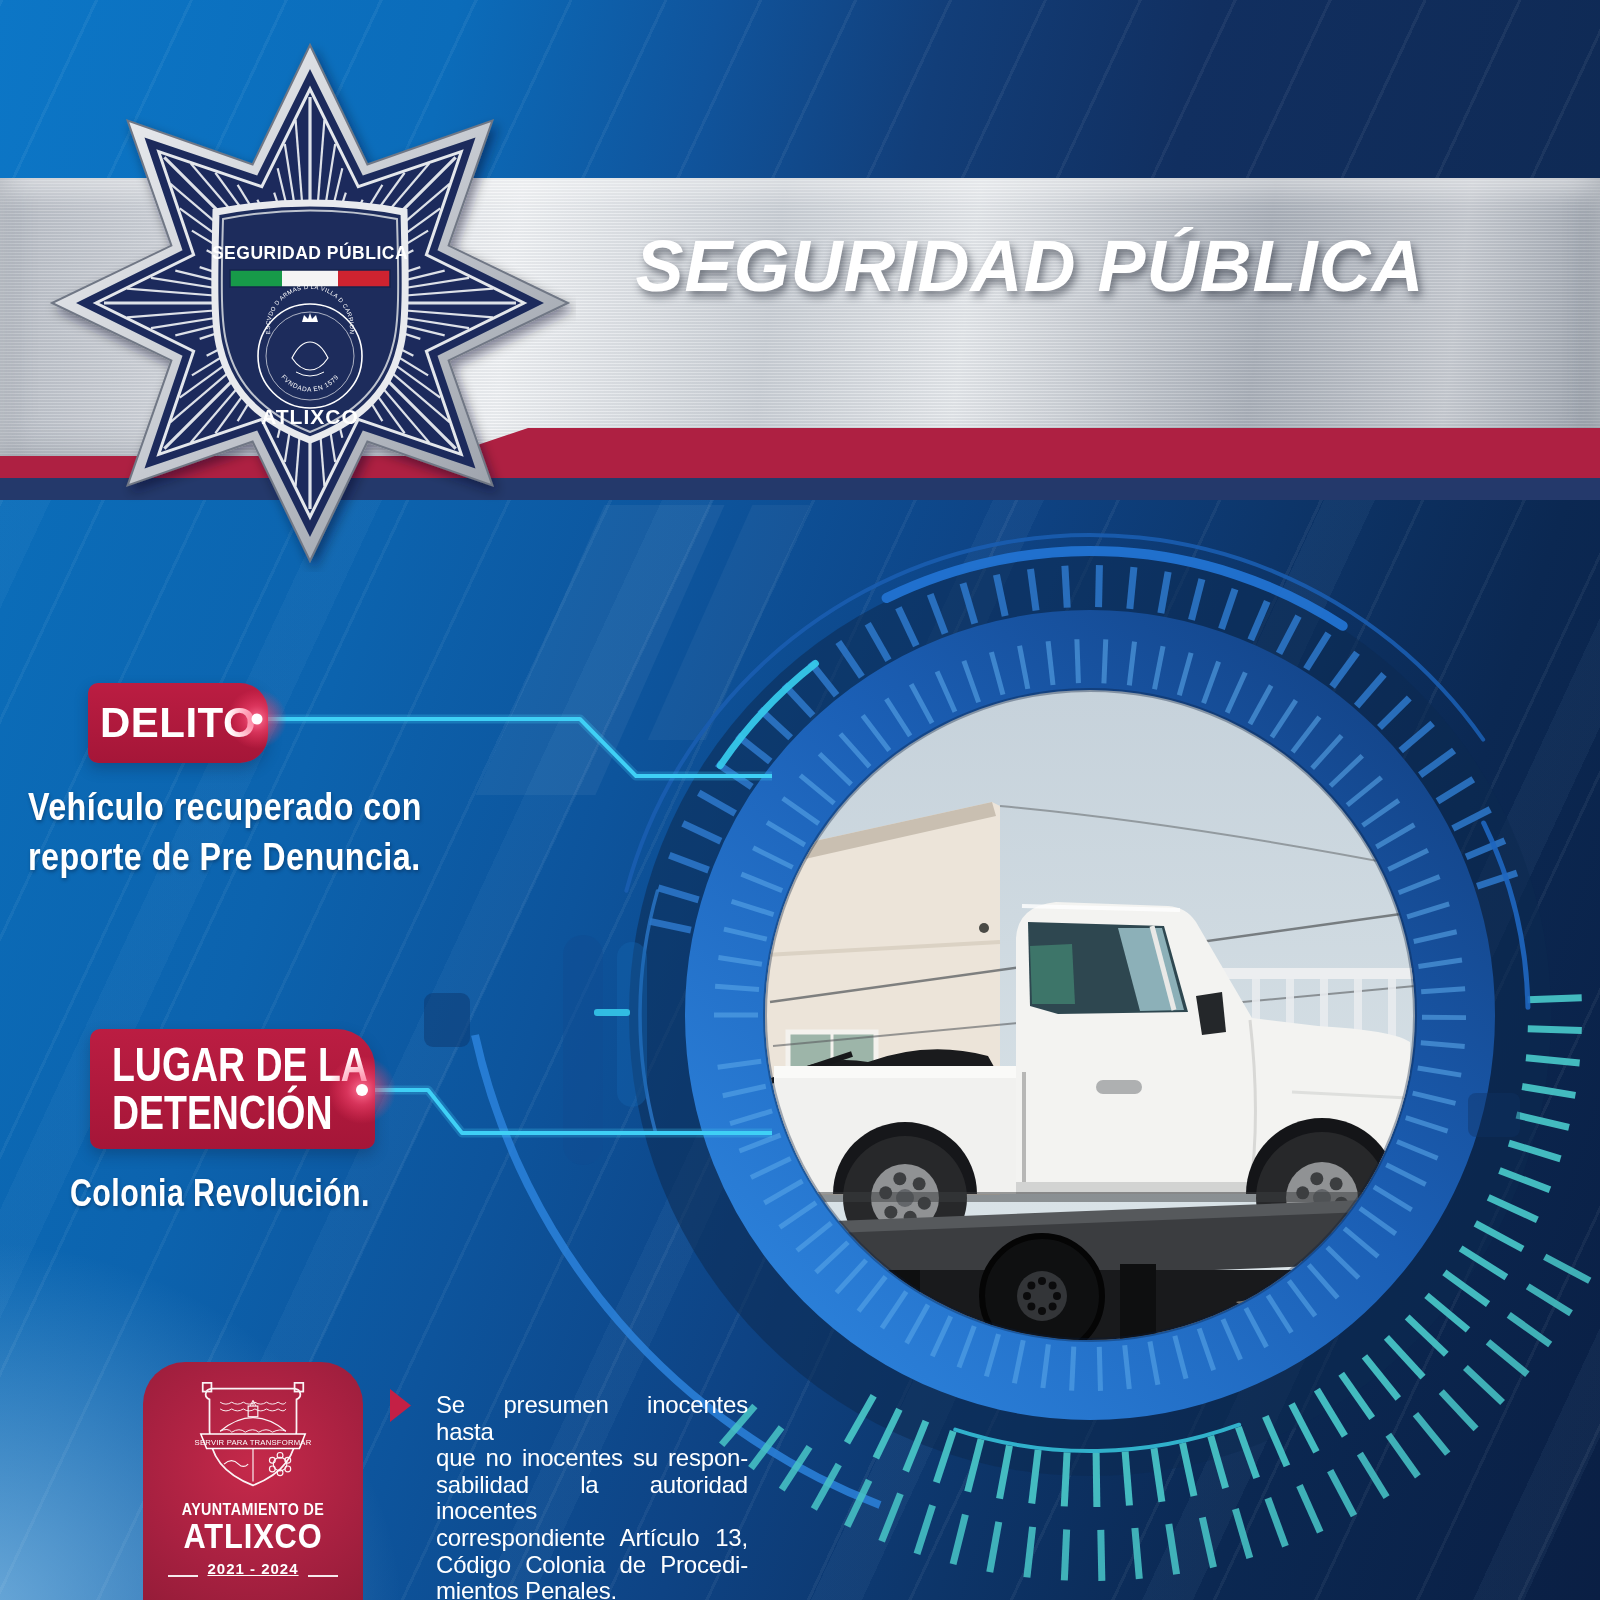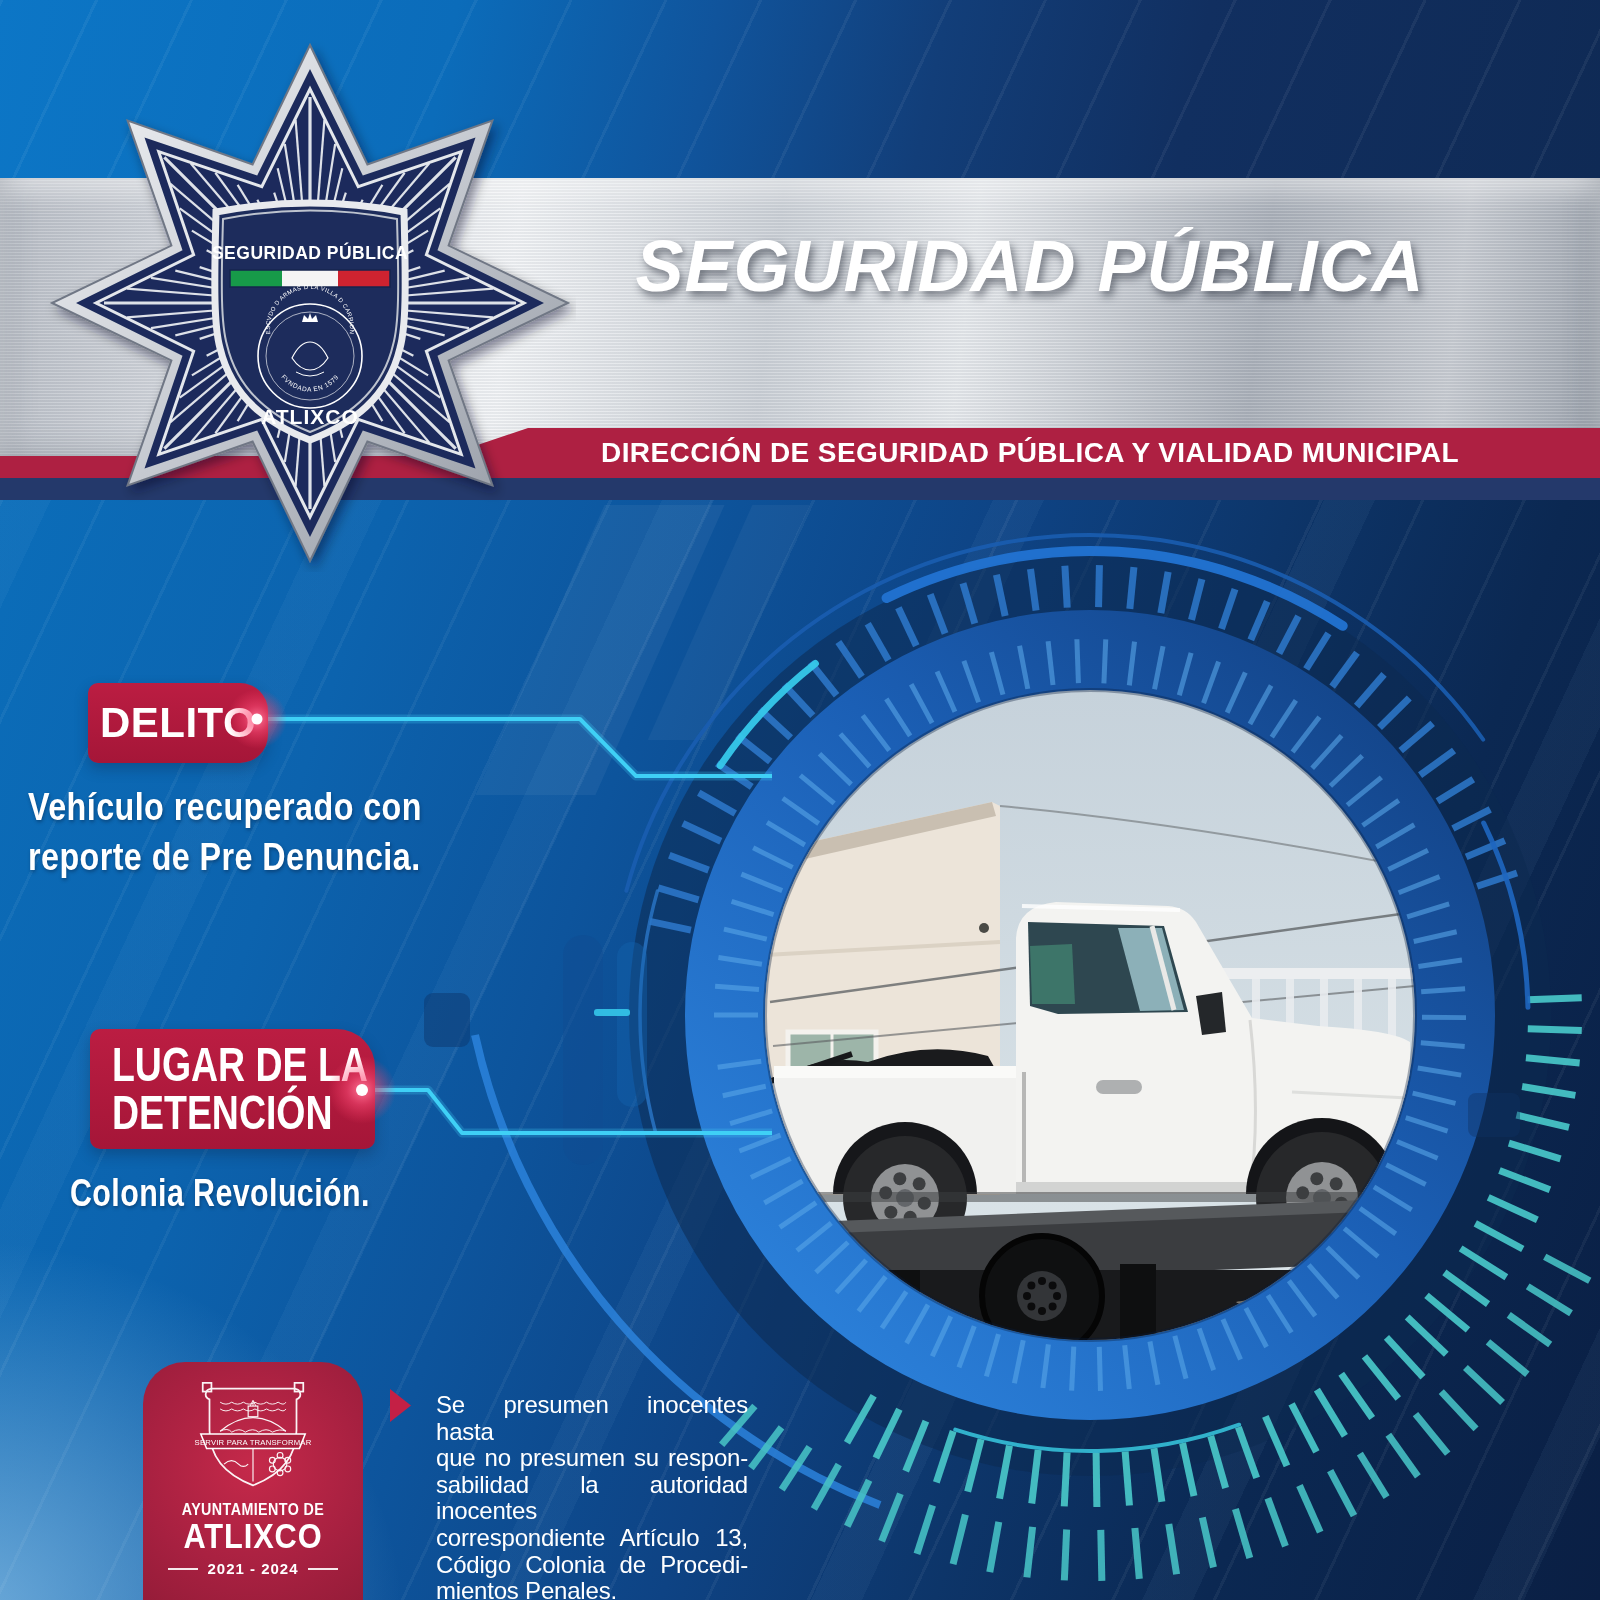--- a/index.html
+++ b/index.html
@@ -58,21 +58,21 @@
 
   
   .seal-card{left:118px;top:1362px;width:220px;height:238px;z-index:6;
     border-radius:42px 42px 0 0;
     background:radial-gradient(210px 200px at 50% 44%, #c5294a 0%, #a62040 55%, #8d1a35 100%);margin-left:25px;}
   .seal-card .org-line{position:absolute;left:0;top:138px;width:100%;text-align:center;
     font-size:17px;font-weight:bold;letter-spacing:.5px;transform:scaleX(.84);}
   .seal-card .org-name{position:absolute;left:0;top:154px;width:100%;text-align:center;
     font-size:35px;font-weight:bold;letter-spacing:1px;transform:scaleX(.88);}
   .seal-card .period-row{position:absolute;left:0;top:198px;width:100%;
-    display:flex;align-items:center;justify-content:center;gap:9px;}
+    display:flex;align-items:flex-end;justify-content:center;gap:9px;text-decoration:underline;}
   .seal-card .dash{width:30px;height:2px;background:#fff;opacity:.9;}
   .seal-card .period{font-size:15px;letter-spacing:1px;font-weight:bold;}
 
   .disc-bullet{left:390px;top:1389px;width:21px;height:33px;background:#c42045;z-index:6;
     clip-path:polygon(0 0,100% 50%,0 100%);}
   .disclaimer{left:420px;top:1392px;width:312px;z-index:6;margin-left:16px;}
   .disc-line{font-size:24px;line-height:26.6px;letter-spacing:-.2px;
     text-align:justify;text-align-last:justify;}
   .disc-line.last{text-align-last:left;text-decoration:underline;}
 </style>
@@ -414,21 +414,20 @@
   <div class="abs top-band"></div>
   <div class="abs silver-band"></div>
   <svg class="abs ribbon-svg" width="1600" height="80" viewBox="0 420 1600 80">
     <polygon points="0,456 445,456 528,428 1600,428 1600,478 0,478" fill="#ae2042"></polygon>
     <rect x="0" y="478" width="1600" height="22" fill="#24396b"></rect>
   </svg>
 
   <div class="abs page-title">
     <div>SEGURIDAD PÚBLICA</div>
   </div>
-  <div class="abs subtitle">DIRECCIÓN DE SEGURIDAD PÚBLICA Y VIALIDAD MUNICIPAL</div>
 
   <svg class="abs badge" width="532" height="546" viewBox="0 0 532 546">
     <defs>
       <linearGradient id="silverGrad" x1="0" y1="0" x2="1" y2="1">
         <stop offset="0" stop-color="#f4f5f7"></stop>
           <stop offset=".5" stop-color="#c6cad1"></stop>
         <stop offset="1" stop-color="#8e949e"></stop>
       </linearGradient>
       <filter id="starShadow" x="-20%" y="-20%" width="140%" height="140%">
         <feDropShadow dx="4" dy="6" stdDeviation="6" flood-color="#071022" flood-opacity=".45"></feDropShadow>
@@ -606,20 +605,20 @@
     <div class="period-row">
       <span class="dash"></span>
       <span class="period">2021 - 2024</span>
       <span class="dash"></span>
     </div>
   </div>
 
   <div class="abs disc-bullet"></div>
   <div class="abs disclaimer">
     <div class="disc-line">Se presumen inocentes hasta</div>
-    <div class="disc-line">que no presumen su respon-</div>
+    <div class="disc-line">que no inocentes su respon-</div>
     <div class="disc-line">sabilidad la autoridad inocentes</div>
     <div class="disc-line">correspondiente Artículo 13,</div>
     <div class="disc-line">Código Colonia de Procedi-</div>
     <div class="disc-line last">mientos Penales.</div>
   </div>
 
 </div>
 
 </body></html>

